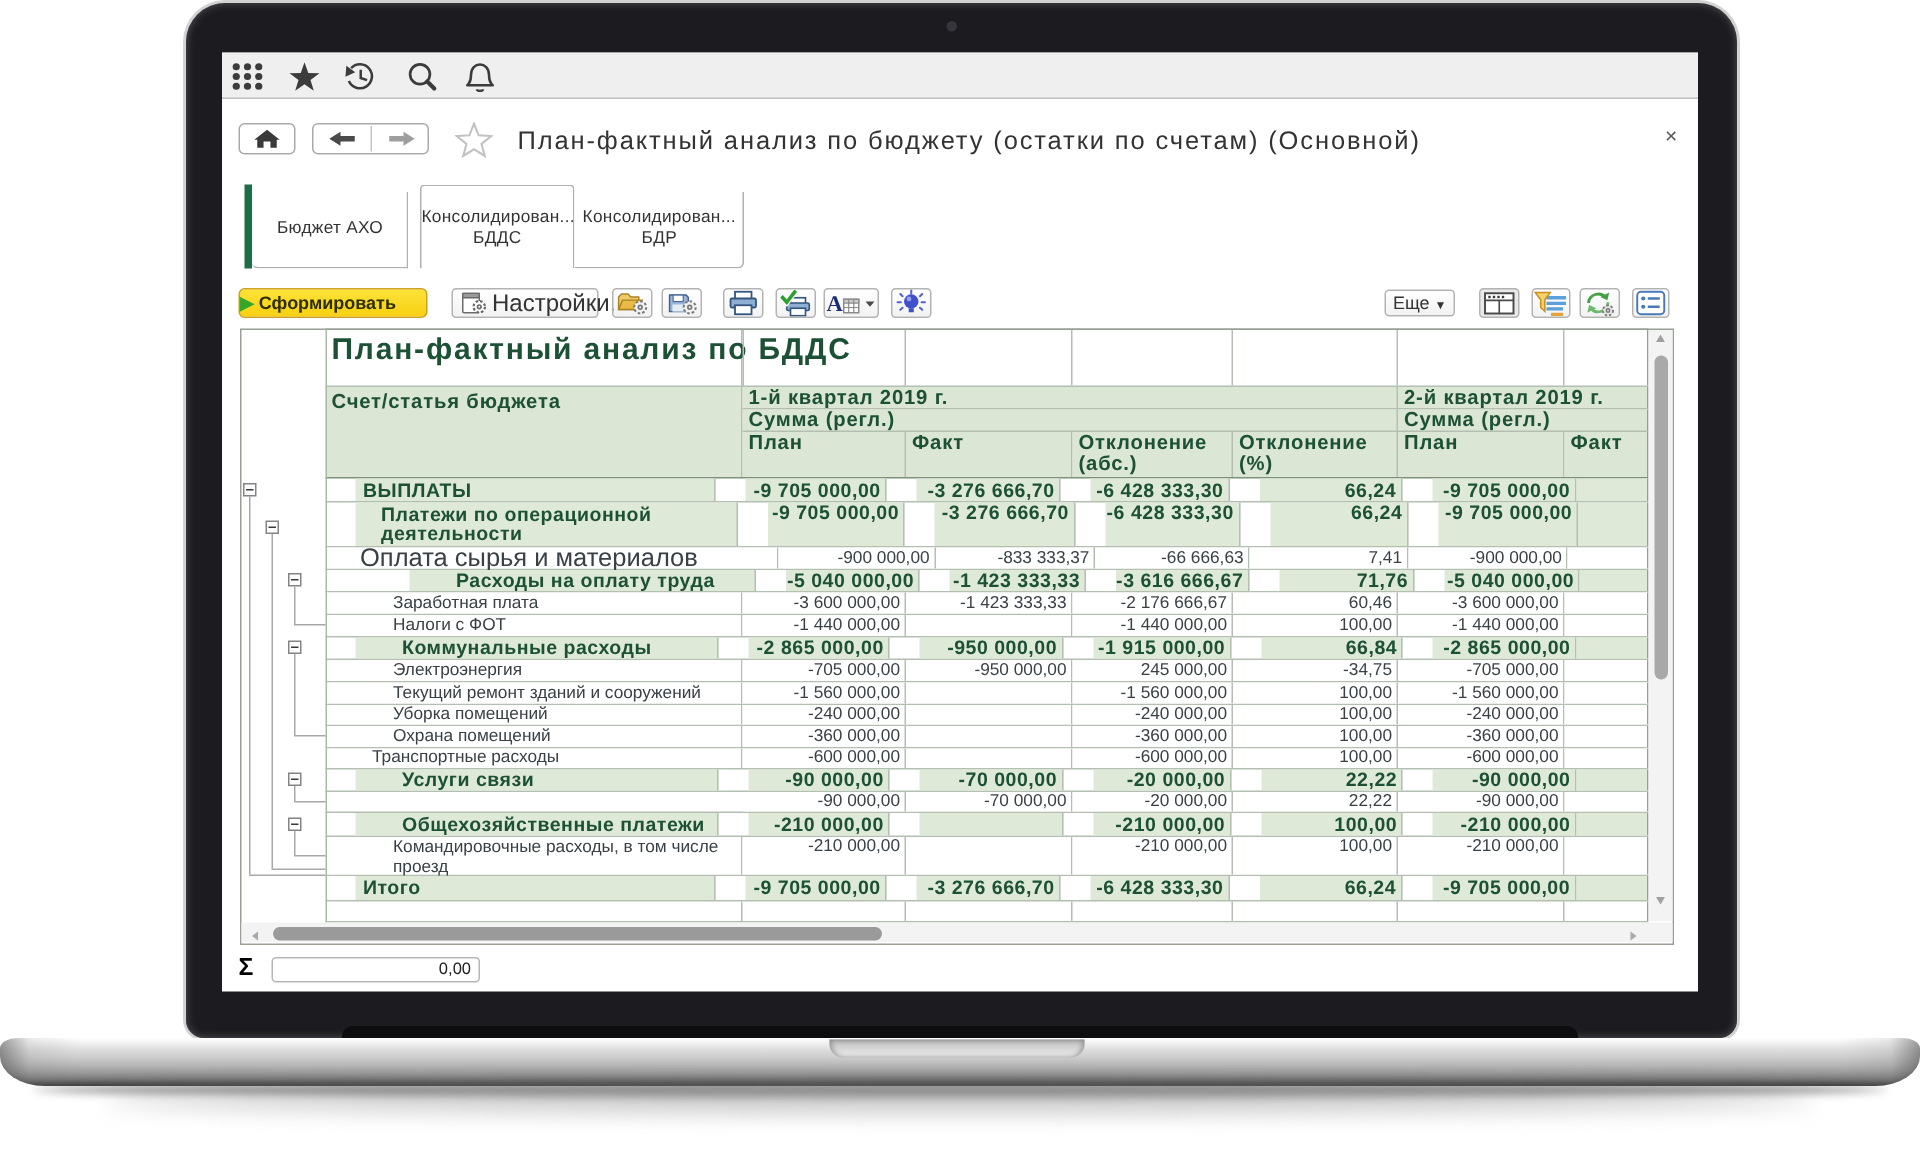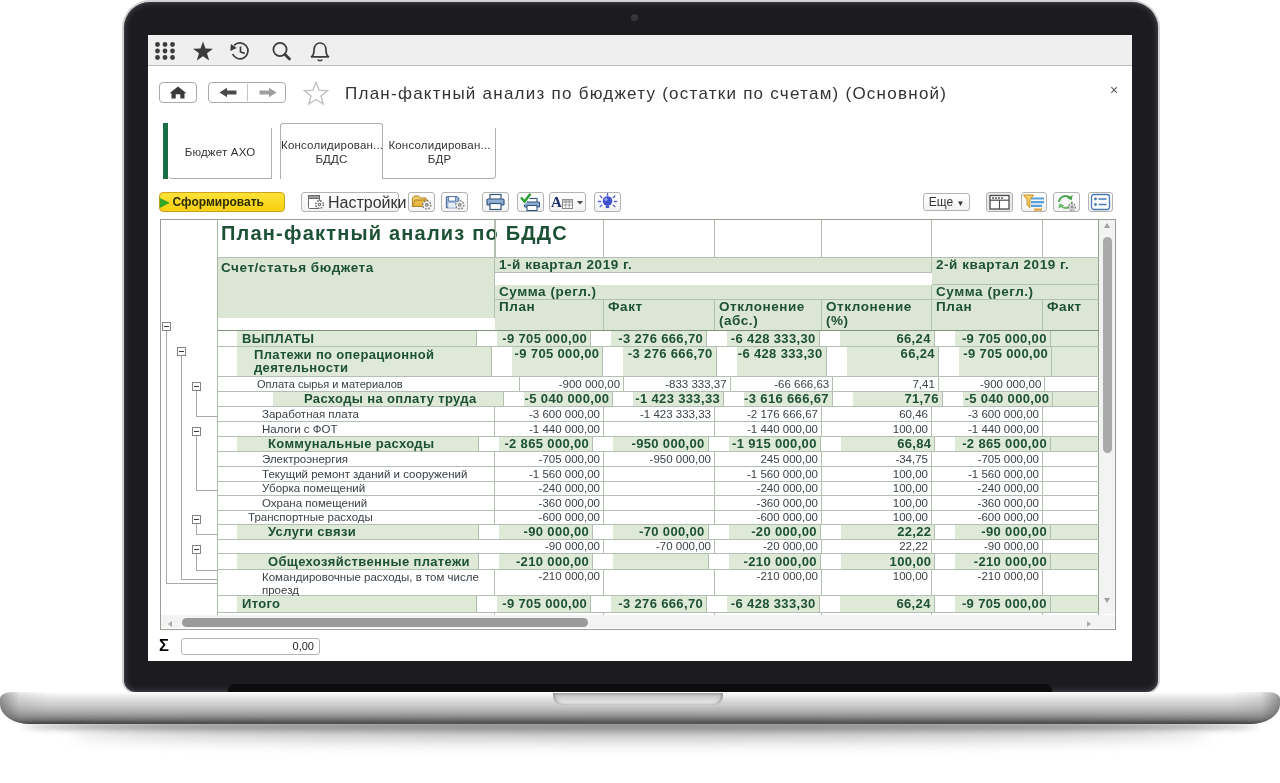--- a/index.html
+++ b/index.html
@@ -242,21 +242,21 @@
 <div class="c" style="width:107px;"></div>
 <div class="c" style="width:110px;"></div>
 <div class="c" style="width:111px;"></div>
 <div class="c nrb" style="width:56px;"></div>
       </div>
 <div style="display:flex;box-sizing:border-box;">
 <div class="c hbg hdr" style="width:278px;height:60px;padding:2px 0 0 4px;">Счет/статья бюджета</div>
 <div style="width:604px;">
 <div style="display:flex;">
             <div class="c hbg hdr" style="width:437px;height:15px;line-height:14px;padding-left:4px;border-bottom:1px solid #b3c0b1;">1-й квартал 2019 г.</div>
-            <div class="c hbg hdr nrb" style="width:167px;height:27px;line-height:14px;padding-left:4px;border-bottom:1px solid #b3c0b1;">2-й квартал 2019 г.</div>
+            <div class="c hbg hdr nrb" style="width:167px;height:15px;line-height:14px;padding-left:4px;border-bottom:1px solid #b3c0b1;">2-й квартал 2019 г.</div>
           </div>
 <div style="display:flex;">
             <div class="c hbg hdr" style="width:437px;height:15px;line-height:14px;padding-left:4px;border-bottom:1px solid #b3c0b1;">Сумма (регл.)</div>
             <div class="c hbg hdr nrb" style="width:167px;height:15px;line-height:14px;padding-left:4px;border-bottom:1px solid #b3c0b1;">Сумма (регл.)</div>
           </div>
 <div style="display:flex;">
             <div class="c hbg hdr" style="width:109px;height:30px;line-height:14px;padding:0 0 0 4px;">План</div>
             <div class="c hbg hdr" style="width:111px;height:30px;line-height:14px;padding:0 0 0 4px;">Факт</div>
             <div class="c hbg hdr" style="width:107px;height:30px;line-height:14px;padding:0 0 0 4px;">Отклонение<br>(абс.)</div>
             <div class="c hbg hdr" style="width:110px;height:30px;line-height:14px;padding:0 0 0 4px;">Отклонение<br>(%)</div>
@@ -278,21 +278,21 @@
 <div class="trow" style="height:30px;">
 <div class="c gbg grn" style="width:302px;line-height:13px;padding-left:17px;font-size:13px;padding-top:1px;white-space:normal;">Платежи по операционной<br>деятельности</div>
 <div class="c num gbg grn" style="width:109px;line-height:13px;font-size:13px;">-9 705 000,00</div>
 <div class="c num gbg grn" style="width:111px;line-height:13px;font-size:13px;">-3 276 666,70</div>
 <div class="c num gbg grn" style="width:107px;line-height:13px;font-size:13px;">-6 428 333,30</div>
 <div class="c num gbg grn" style="width:110px;line-height:13px;font-size:13px;">66,24</div>
 <div class="c num gbg grn" style="width:111px;line-height:13px;font-size:13px;">-9 705 000,00</div>
 <div class="c nrb gbg" style="width:56px;"></div>
 </div>
 <div class="trow" style="height:15px;">
-<div class="c nrm" style="width:314px;line-height:14px;padding-left:40px;font-size:11px;">Оплата сырья и материалов</div>
+<div class="c nrm" style="width:314px;line-height:14px;padding-left:23px;font-size:17px;">Оплата сырья и материалов</div>
 <div class="c num nrm" style="width:109px;line-height:14px;font-size:11.5px;">-900 000,00</div>
 <div class="c num nrm" style="width:111px;line-height:14px;font-size:11.5px;">-833 333,37</div>
 <div class="c num nrm" style="width:107px;line-height:14px;font-size:11.5px;">-66 666,63</div>
 <div class="c num nrm" style="width:110px;line-height:14px;font-size:11.5px;">7,41</div>
 <div class="c num nrm" style="width:111px;line-height:14px;font-size:11.5px;">-900 000,00</div>
 <div class="c nrb nrm" style="width:56px;"></div>
 </div>
 <div class="trow" style="height:15px;padding-left:36px;">
 <div class="c gbg grn" style="width:278px;line-height:14px;padding-left:31px;font-size:13px;">Расходы на оплату труда</div>
 <div class="c num gbg grn" style="width:109px;line-height:14px;font-size:13px;">-5 040 000,00</div>

